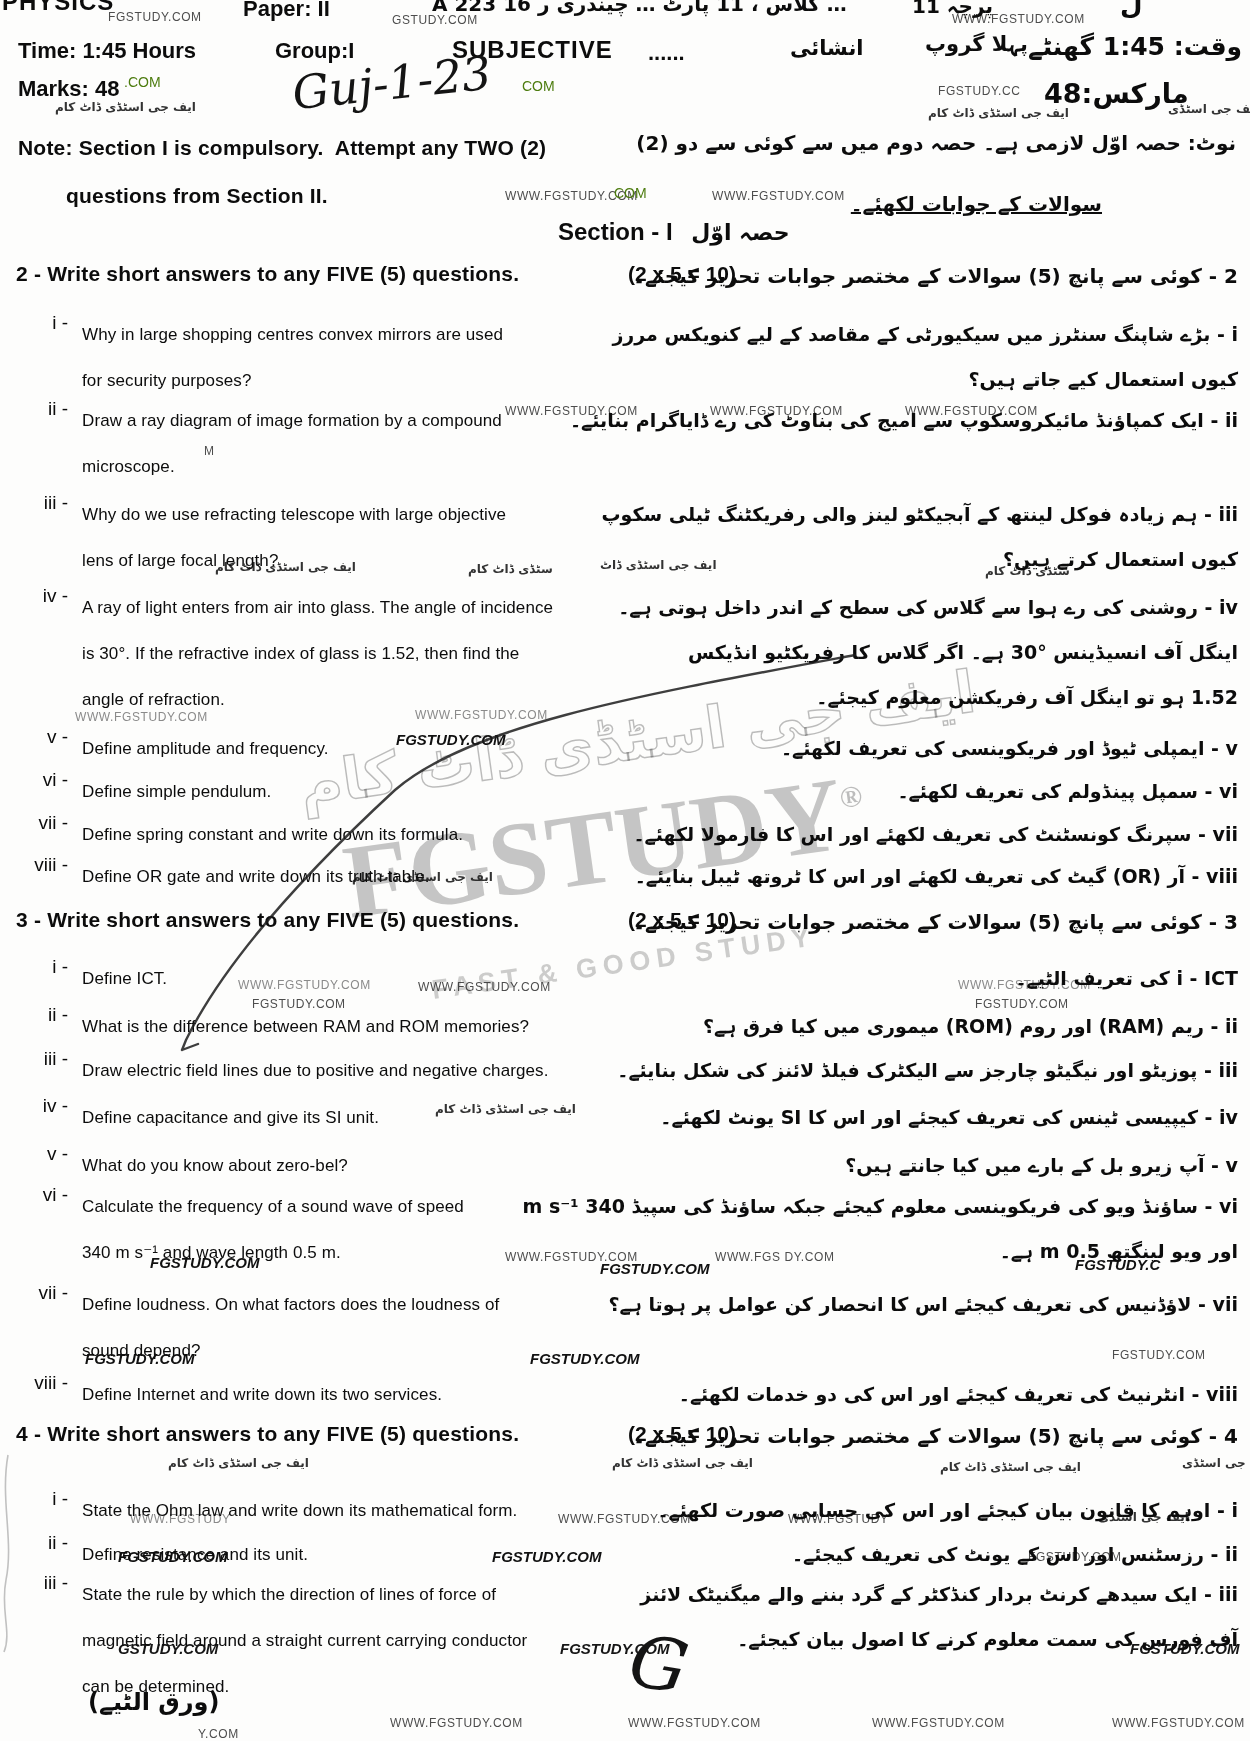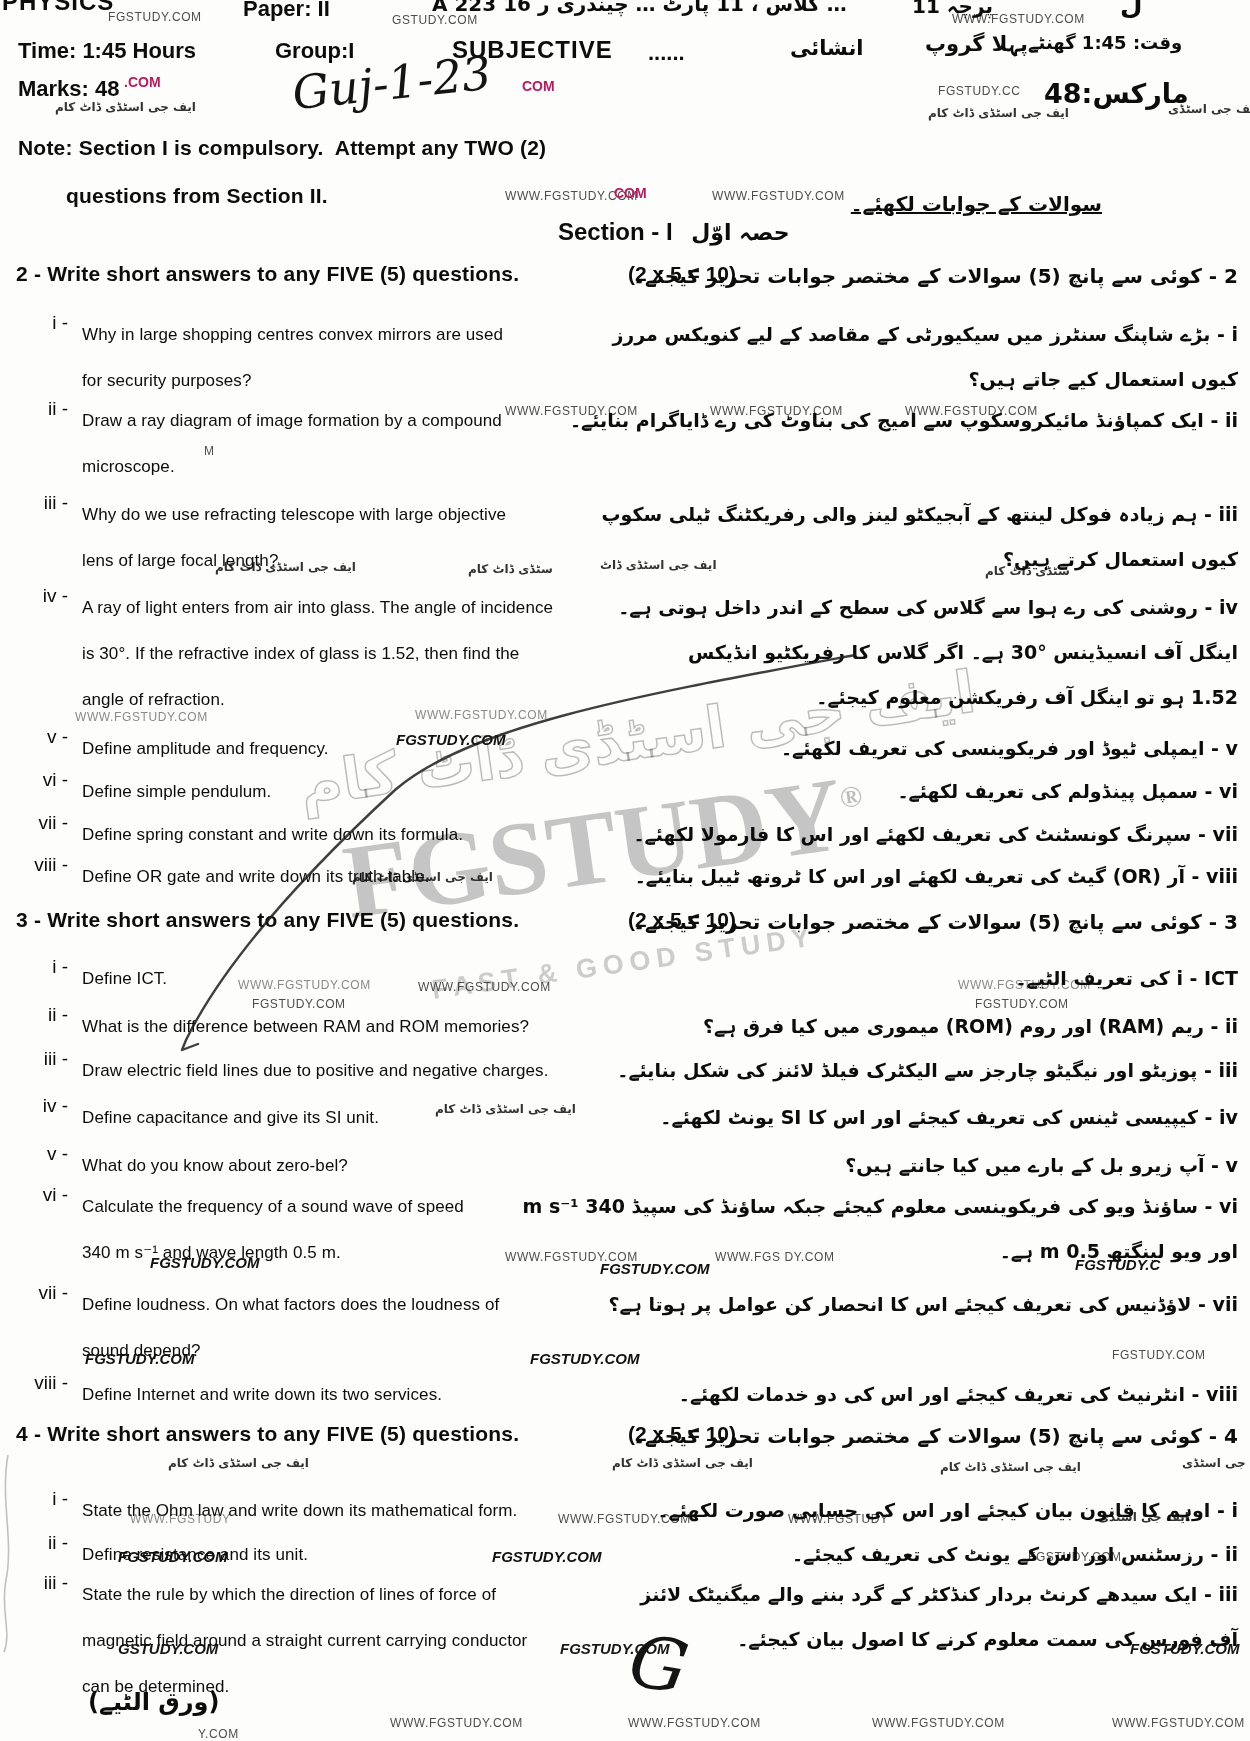--- a/index.html
+++ b/index.html
@@ -13,21 +13,21 @@
   .num{width:56px;text-align:right;font-size:19px;}
   .ur{direction:rtl;text-align:right;font-family:"DejaVu Sans",sans-serif;font-weight:700;
       font-size:19px;line-height:45px;white-space:pre;}
   .ur-h{direction:rtl;text-align:right;font-family:"DejaVu Sans",sans-serif;font-weight:700;
       font-size:20px;white-space:pre;}
   .big-en{font-size:24px;font-weight:700;letter-spacing:1px;}
   .med-en{font-size:22px;font-weight:700;}
   
   .wm{font-size:12px;color:#4d4d4d;letter-spacing:.6px;white-space:nowrap;}
   .wmf{font-size:12px;color:#8a8a8a;letter-spacing:.6px;white-space:nowrap;}
-  .wmb{font-size:14px;font-weight:700;color:#be185d;white-space:nowrap;}
+  .wmb{font-size:14px;font-weight:400;color:#4d7c0f;white-space:nowrap;}
   .wmb2{font-size:15px;font-weight:700;font-style:italic;color:#111;white-space:nowrap;}
   .wmi{font-size:15px;font-weight:700;font-style:italic;color:#161616;white-space:nowrap;}
   .wmu{font-size:12px;font-weight:700;color:#333;direction:rtl;white-space:nowrap;
        font-family:"DejaVu Sans",sans-serif;}
   #wm-center{position:absolute;inset:0;z-index:1;pointer-events:none;}
   .cwm-brand{font-family:"Liberation Serif","DejaVu Serif",serif;font-weight:700;font-size:105px;
        color:rgba(40,40,40,.26);white-space:nowrap;transform:rotate(-8deg);transform-origin:left center;}
   .cwm-reg{font-size:30px;vertical-align:40px;color:rgba(40,40,40,.3);}
   .cwm-tag{font-size:27px;font-weight:700;letter-spacing:6px;color:rgba(50,50,50,.24);
        white-space:nowrap;transform:rotate(-8deg);transform-origin:left center;}
@@ -122,27 +122,28 @@
   <div class="abs z1 ur-h" style="left:432px;top:-8px;width:505px;text-align:left;">… کلاس ، 11 پارٹ … چیندری ر 16 A 223</div>
   <div class="abs z1 ur-h" style="left:912px;top:-6px;">پرچہ 11</div>
   <div class="abs z1 ur-h" style="left:1120px;top:-10px;font-size:26px;">ل</div>
 
   <div class="abs z1 med-en" style="left:18px;top:38px;">Time: 1:45 Hours</div>
   <div class="abs z1 med-en" style="left:239px;top:38px;margin-left:36px;">Group:I</div>
   <div class="abs z1 big-en" style="left:452px;top:36px;">SUBJECTIVE</div>
   <div class="abs z1 med-en" style="left:648px;top:40px;">......</div>
   <div class="abs z1 ur-h" style="left:790px;top:36px;font-size:21px;">انشائی</div>
   <div class="abs z1 ur-h" style="left:925px;top:32px;font-size:21px;">پہلا گروپ</div>
-  <div class="abs z1 ur-h" style="left:1028px;top:32px;font-size:18px;">وقت: 1:45 گھنٹے</div>
+  <div class="abs z1 ur-h" style="left:1028px;top:32px;font-size:25px;">وقت: 1:45 گھنٹے</div>
 
   <div class="abs z1 med-en" style="left:18px;top:76px;">Marks: 48</div>
   <div class="abs z1 hand" style="left:292px;top:56px;font-size:46px;transform:rotate(-6deg);">Guj-1-23</div>
   <div class="abs z1 ur-h" style="left:1044px;top:78px;font-size:27px;">مارکس:48</div>
 
   <div class="abs z1 en-h" style="left:18px;top:136px;">Note: Section I is compulsory.  Attempt any TWO (2)</div>
+  <div class="abs z1 ur-h" style="right:14px;top:131px;width:600px;">نوٹ: حصہ اوّل لازمی ہے۔ حصہ دوم میں سے کوئی سے دو (2)</div>
   <div class="abs z1 en-h" style="left:66px;top:184px;">questions from Section II.</div>
   <div class="abs z1 ur-h" style="right:148px;top:192px;text-decoration:underline;">سوالات کے جوابات لکھئے۔</div>
 
   <div class="abs z1" style="left:558px;top:218px;">
     <span class="big-en" style="letter-spacing:0;">Section - I</span>
     <span class="ur-h" style="font-size:22px;margin-left:14px;">حصہ اوّل</span>
   </div>
 
   <div class="row shead z1" style="top:262px;">
     <div class="en en-h">2 - Write short answers to any FIVE (5) questions.</div>

